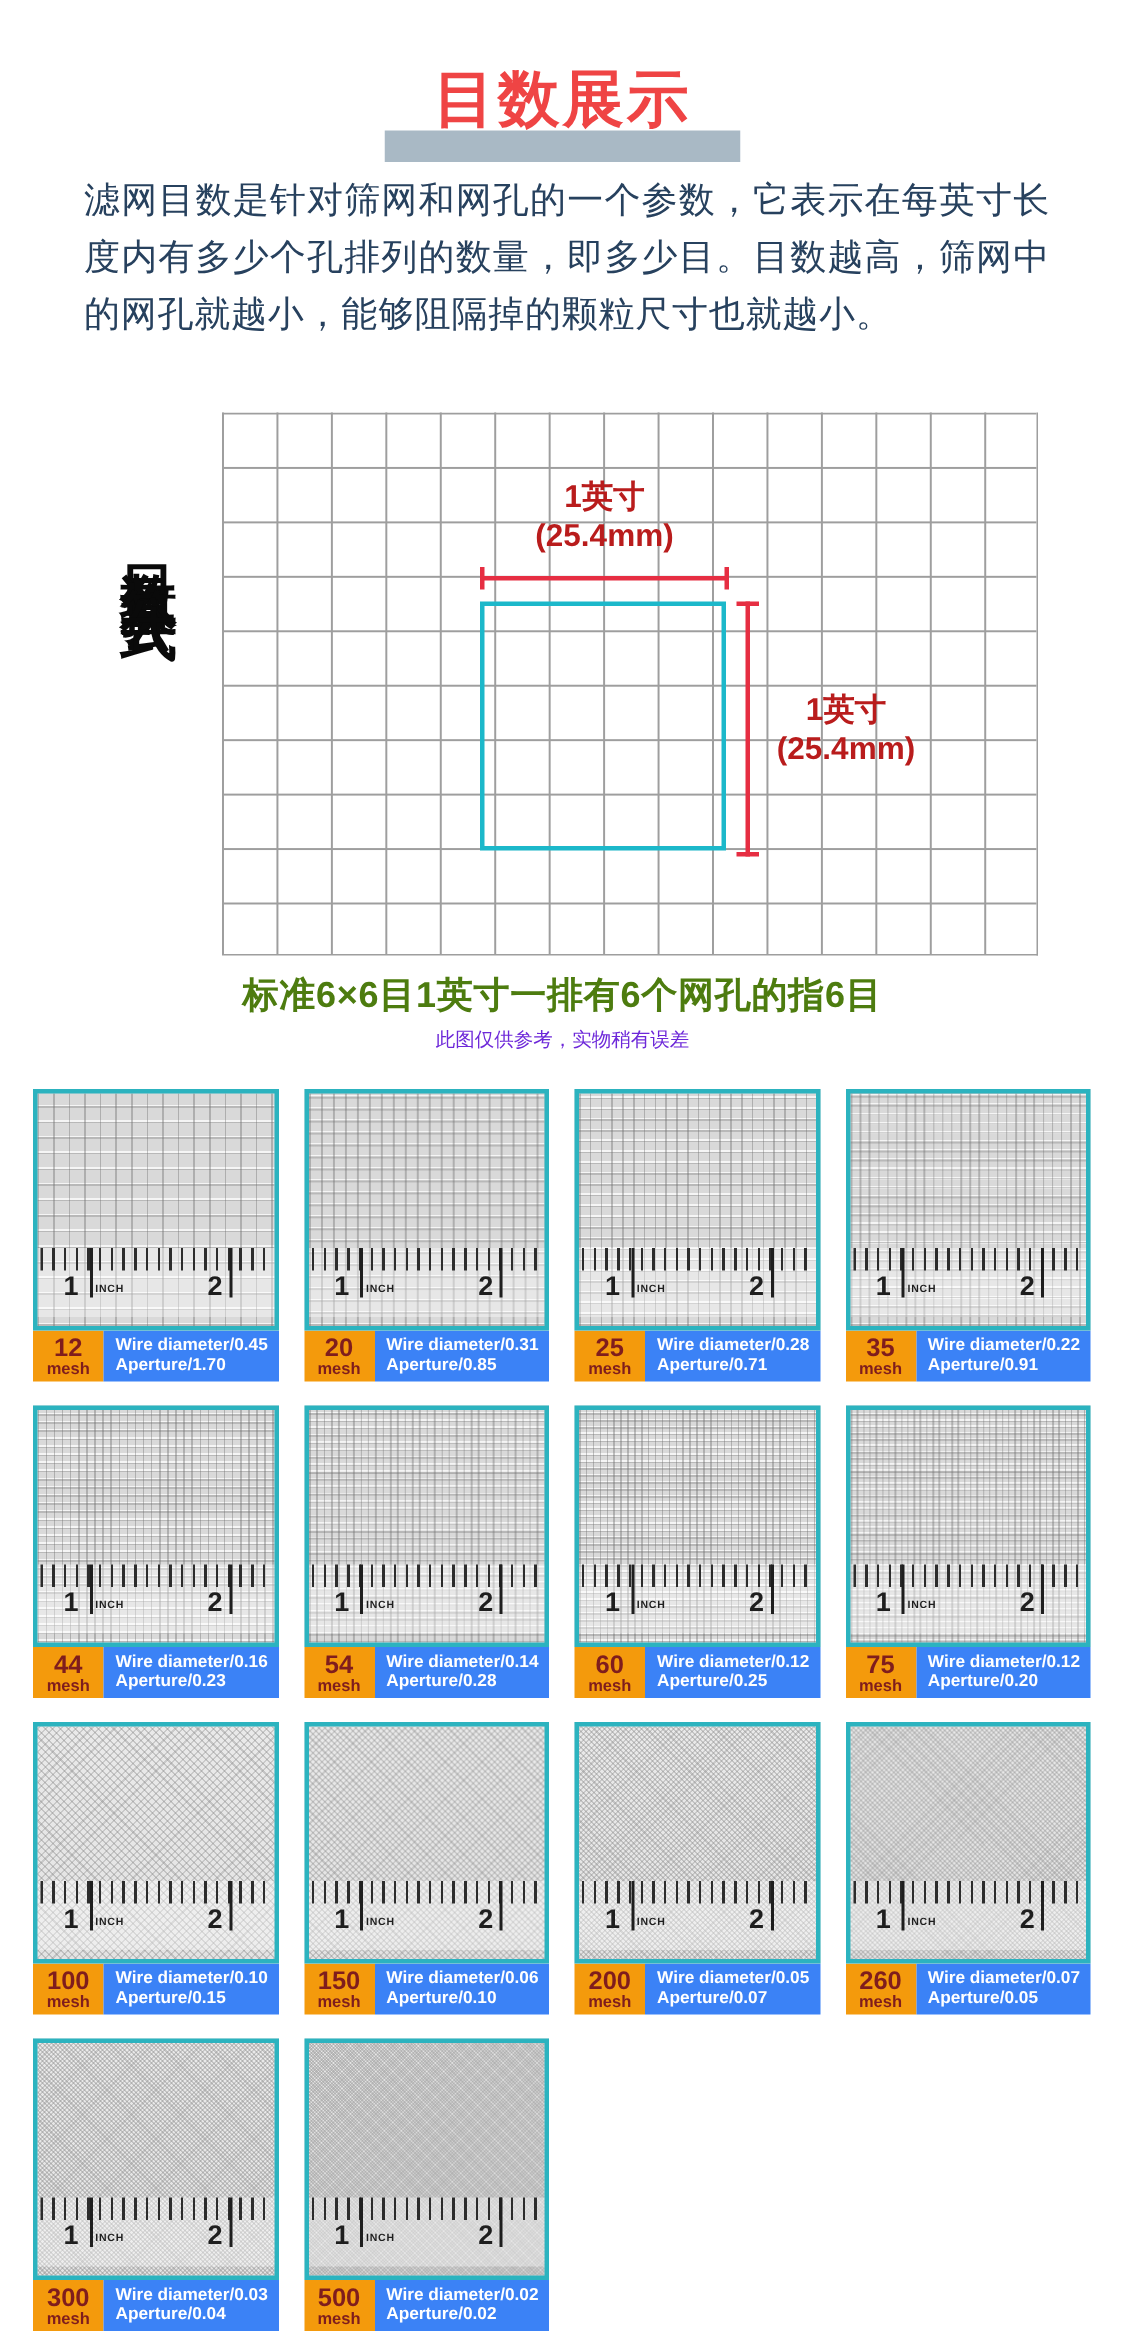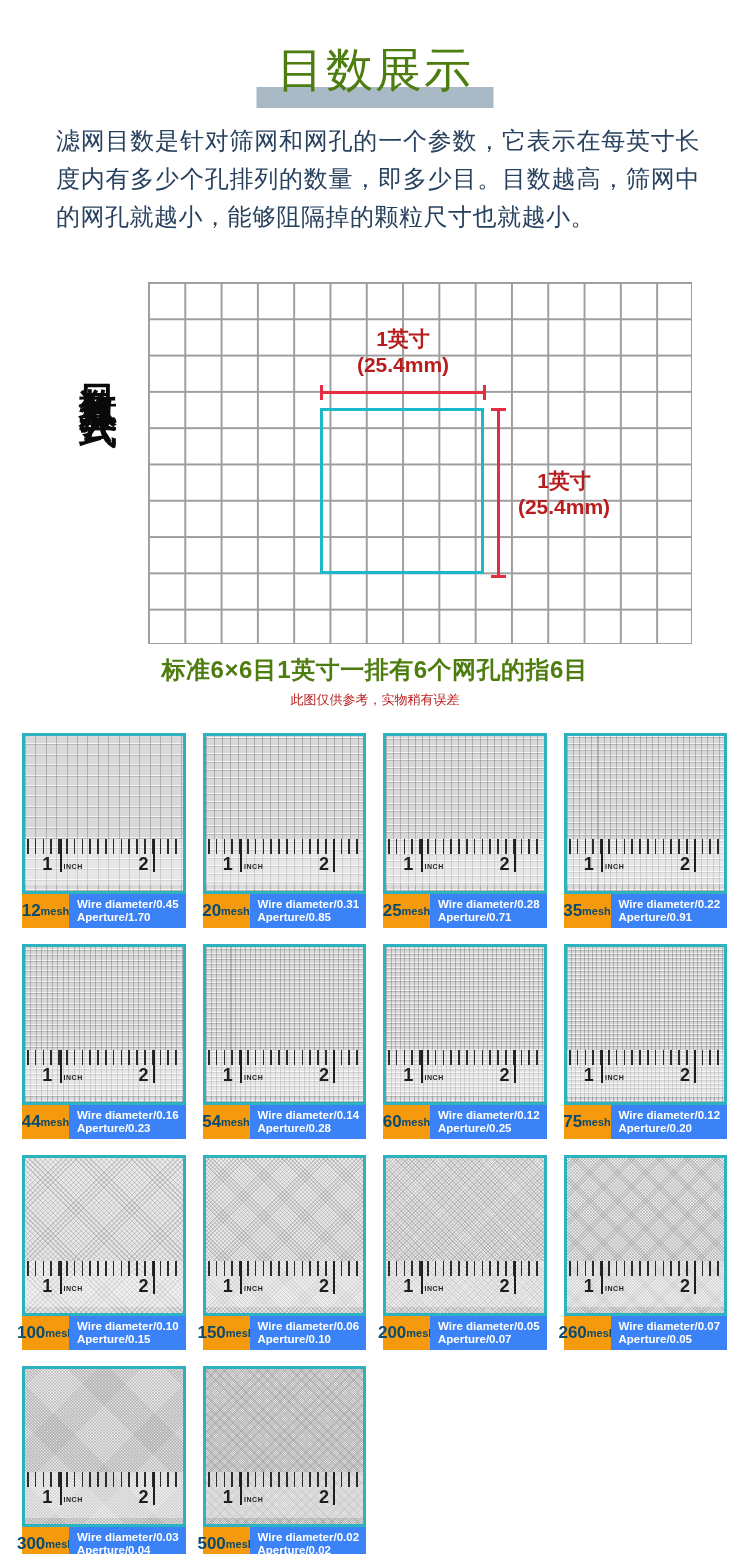--- a/index.html
+++ b/index.html
@@ -10,21 +10,21 @@
   }
 
   
   .title-wrap { text-align:center; padding-top:44px; position:relative; }
   .title-bar {
     position:absolute; top:87px; left:50%; transform:translateX(-50%);
     width:237px; height:21px; background:#a9b9c5; z-index:0;
   }
   h1.page-title {
     position:relative; z-index:1; display:inline-block;
-    font-size:47px; font-weight:normal; color:#4d7c0f; letter-spacing:2px; line-height:1.1;
+    font-size:41px; font-weight:bold; color:#ef4444; letter-spacing:2px; line-height:1.1;
   }
 
   
   .intro {
     margin:26px 50px 16px 56px; font-size:24px; line-height:38px;
     color:#27415e; text-align:justify; letter-spacing:0.5px;
   }
 
   
   .diagram { position:relative; height:366px; margin-top:44px; }
@@ -53,21 +53,21 @@
   .dim-v { position:absolute; left:497px; top:128px; width:3px; height:170px; background:#e62e42; }
   .dim-v::before, .dim-v::after {
     content:""; position:absolute; left:-6px; width:15px; height:3px; background:#e62e42;
   }
   .dim-v::before { top:0; } .dim-v::after { bottom:0; }
   .dim-label { position:absolute; color:#b91c1c; font-weight:bold; font-size:21px; line-height:26px; text-align:center; }
   .dim-label-top { left:303px; top:46px; width:200px; }
   .dim-label-right { left:505px; top:188px; width:118px; }
 
   .fig-caption { margin-top:8px; text-align:center; font-size:24px; font-weight:bold; color:#4d7c0f; letter-spacing:0.5px; }
-  .fig-note { margin-top:5px; text-align:center; font-size:13px; color:#b91c1c; }
+  .fig-note { margin-top:5px; text-align:center; font-size:13px; color:#6d28d9; }
 
   
   .cards {
     margin:24px 23px 0 22px;
     display:grid; grid-template-columns:repeat(4, 1fr); gap:16px 17px;
   }
   .card { position:relative; }
   .photo {
     --w:6px;
     position:relative; height:161px; border:3px solid #2cb3bf; overflow:hidden;
@@ -92,21 +92,21 @@
   }
   .tt { position:absolute; top:0; width:2px; height:33px; background:#1e1e1e; }
   .t1 { left:22%; } .t2 { left:81%; }
   .ruler span { position:absolute; color:#1e1e1e; }
   .n1 { left:11%; top:15px; font-size:18px; font-weight:bold; }
   .inch { left:24.5%; top:24px; font-size:7px; font-weight:bold; letter-spacing:0.5px; }
   .n2 { left:72%; top:15px; font-size:18px; font-weight:bold; }
 
   .bar { display:flex; height:34px; margin-top:0; }
   .mesh-tag {
-    width:47px; background:#f49a0c; color:#0c4a6e; display:flex; flex-direction:row;
+    width:47px; background:#f49a0c; color:#7f1d1d; display:flex; flex-direction:column;
     align-items:center; justify-content:center; line-height:1;
   }
   .mnum { font-size:17px; font-weight:bold; }
   .munit { font-size:11px; font-weight:bold; margin-top:1px; }
   .specs {
     flex:1; background:#3b82f6; color:#fff; font-size:11.5px; font-weight:bold;
     line-height:13px; padding:4px 2px 0 8px; display:flex; flex-direction:column;
   }
 
   

